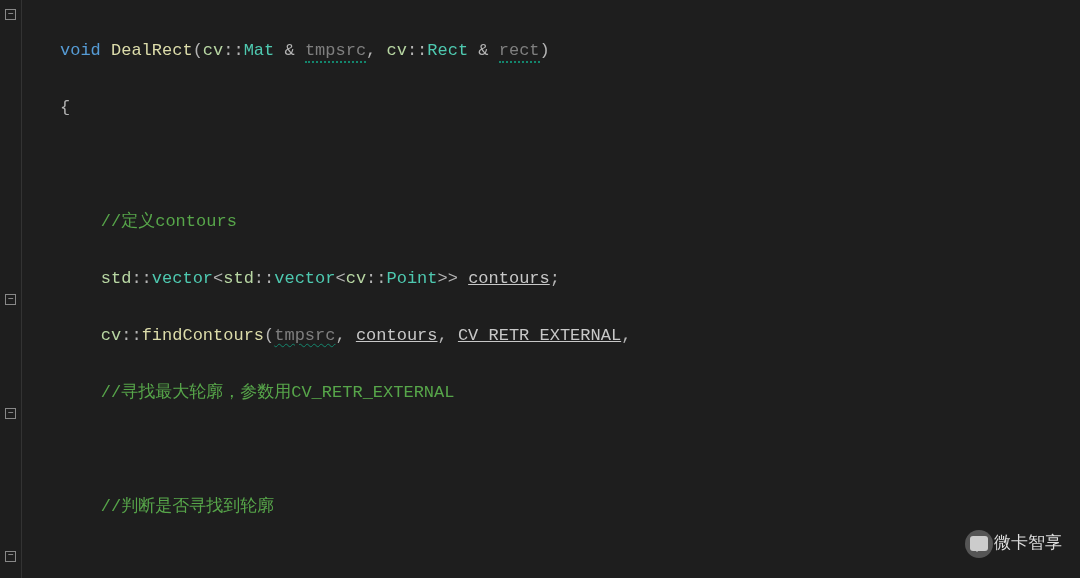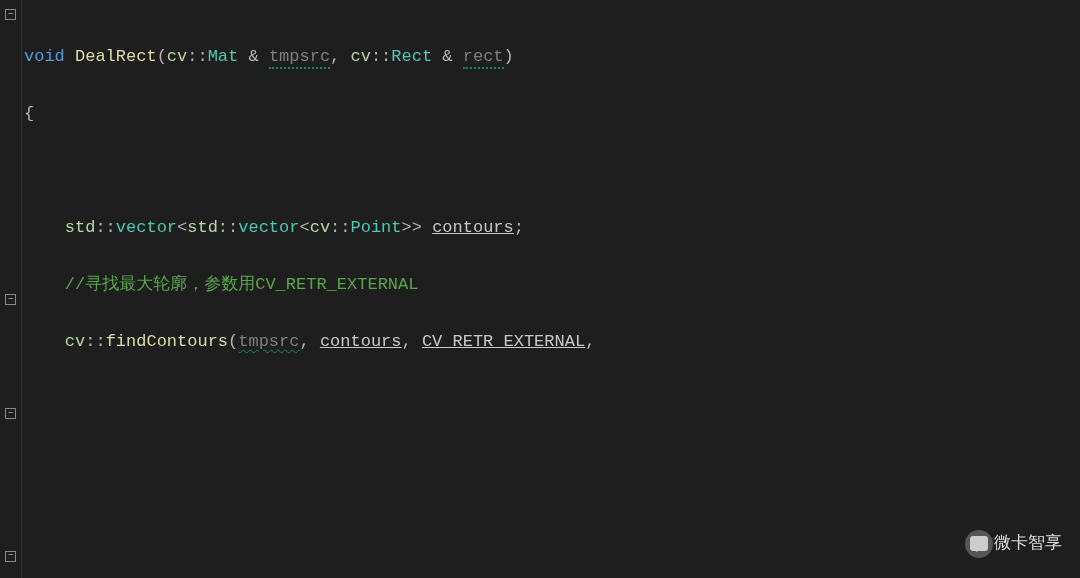--- a/index.html
+++ b/index.html
@@ -41,22 +41,23 @@
       align-items: center;
       justify-content: center;
       font-size: 10px;
       line-height: 1;
       color: #aaa;
       background: #1e1e1e;
     }
     .code {
       flex: 1;
       padding-left: 2px;
-      padding-top: 14px;
+      padding-top: 8px;
       white-space: pre;
+      margin-left: 36px;
     }
     .line {
       height: 28.5px;
     }
     .type { color: #4ec9b0; }
     .type2 { color: #569cd6; }
     .func { color: #dcdcaa; }
     .param { color: #7f7f7f; }
     .punct { color: #b4b4b4; }
     .op { color: #b4b4b4; }
@@ -138,24 +139,26 @@
     <div class="fold-box"></div>
     <div class="fold-box"></div>
     <div class="fold-box">
         <div class="fold-minus">−</div>
       </div>
   </div>
   <div class="code">
 <div class="line"><span class="type2">void</span> <span class="func">DealRect</span><span class="punct">(</span><span class="ns">cv</span><span class="punct">::</span><span class="type">Mat</span> <span class="op">&amp;</span> <span class="param underline-dots">tmpsrc</span><span class="punct">,</span> <span class="ns">cv</span><span class="punct">::</span><span class="type">Rect</span> <span class="op">&amp;</span> <span class="param underline-dots">rect</span><span class="punct">)</span></div>
 <div class="line"><span class="punct">{</span></div>
 <div class="line"></div>
+<div class="line">    <span class="comment">//定义contours</span></div>
 <div class="line">    <span class="ns">std</span><span class="punct">::</span><span class="type">vector</span><span class="punct">&lt;</span><span class="ns">std</span><span class="punct">::</span><span class="type">vector</span><span class="punct">&lt;</span><span class="ns">cv</span><span class="punct">::</span><span class="type">Point</span><span class="punct">&gt;&gt;</span> <span class="var">contours</span><span class="punct">;</span></div>
+<div class="line">    <span class="ns">cv</span><span class="punct">::</span><span class="func">findContours</span><span class="punct">(</span><span class="param underline-wavy">tmpsrc</span><span class="punct">,</span> <span class="var">contours</span><span class="punct">,</span> <span class="var">CV_RETR_EXTERNAL</span><span class="punct">,</span></div>
 <div class="line">    <span class="comment">//寻找最大轮廓，参数用CV_RETR_EXTERNAL</span></div>
-<div class="line">    <span class="ns">cv</span><span class="punct">::</span><span class="func">findContours</span><span class="punct">(</span><span class="param underline-wavy">tmpsrc</span><span class="punct">,</span> <span class="var">contours</span><span class="punct">,</span> <span class="var">CV_RETR_EXTERNAL</span><span class="punct">,</span></div>
 <div class="line"></div>
+<div class="line">    <span class="comment">//判断是否寻找到轮廓</span></div>
 
 
 
 
 
 
 
 
 
   </div>

